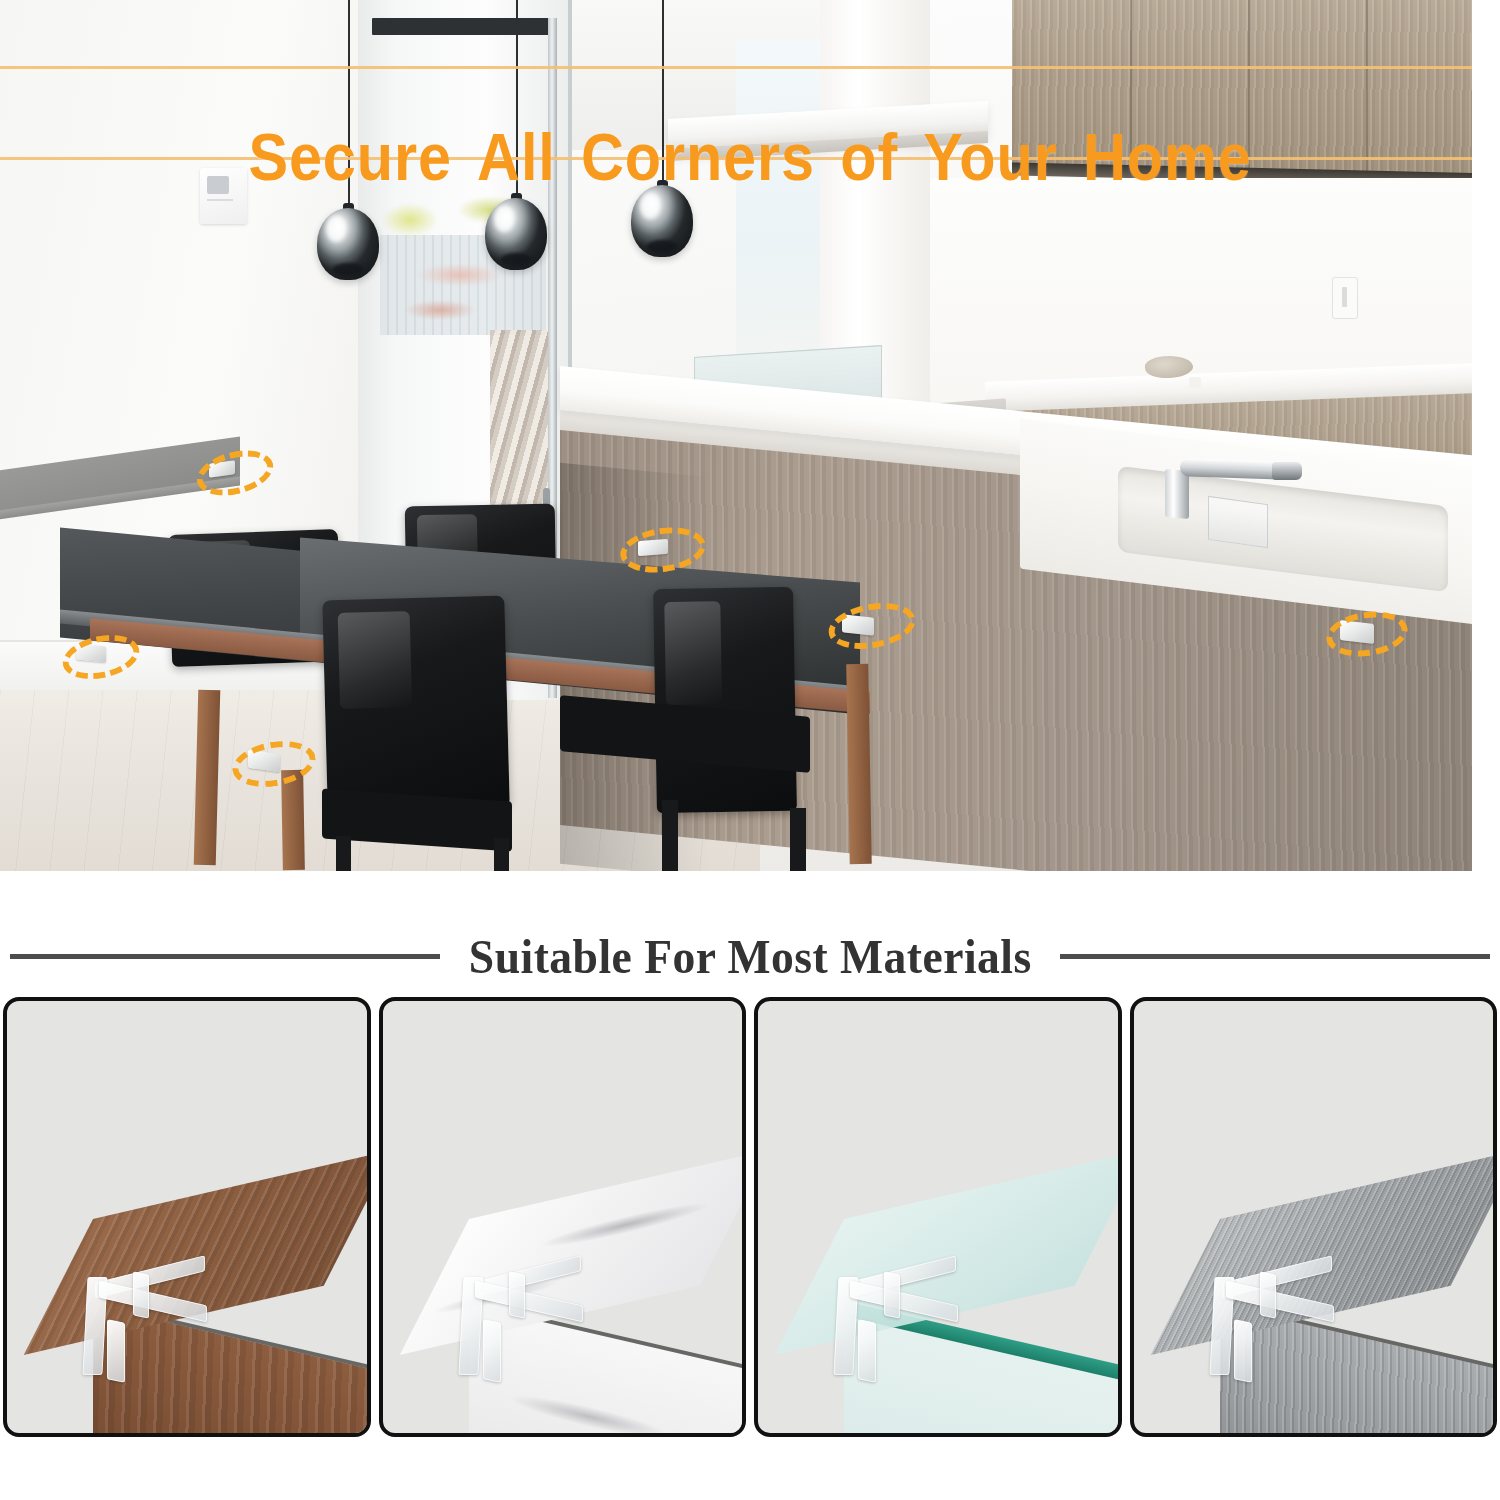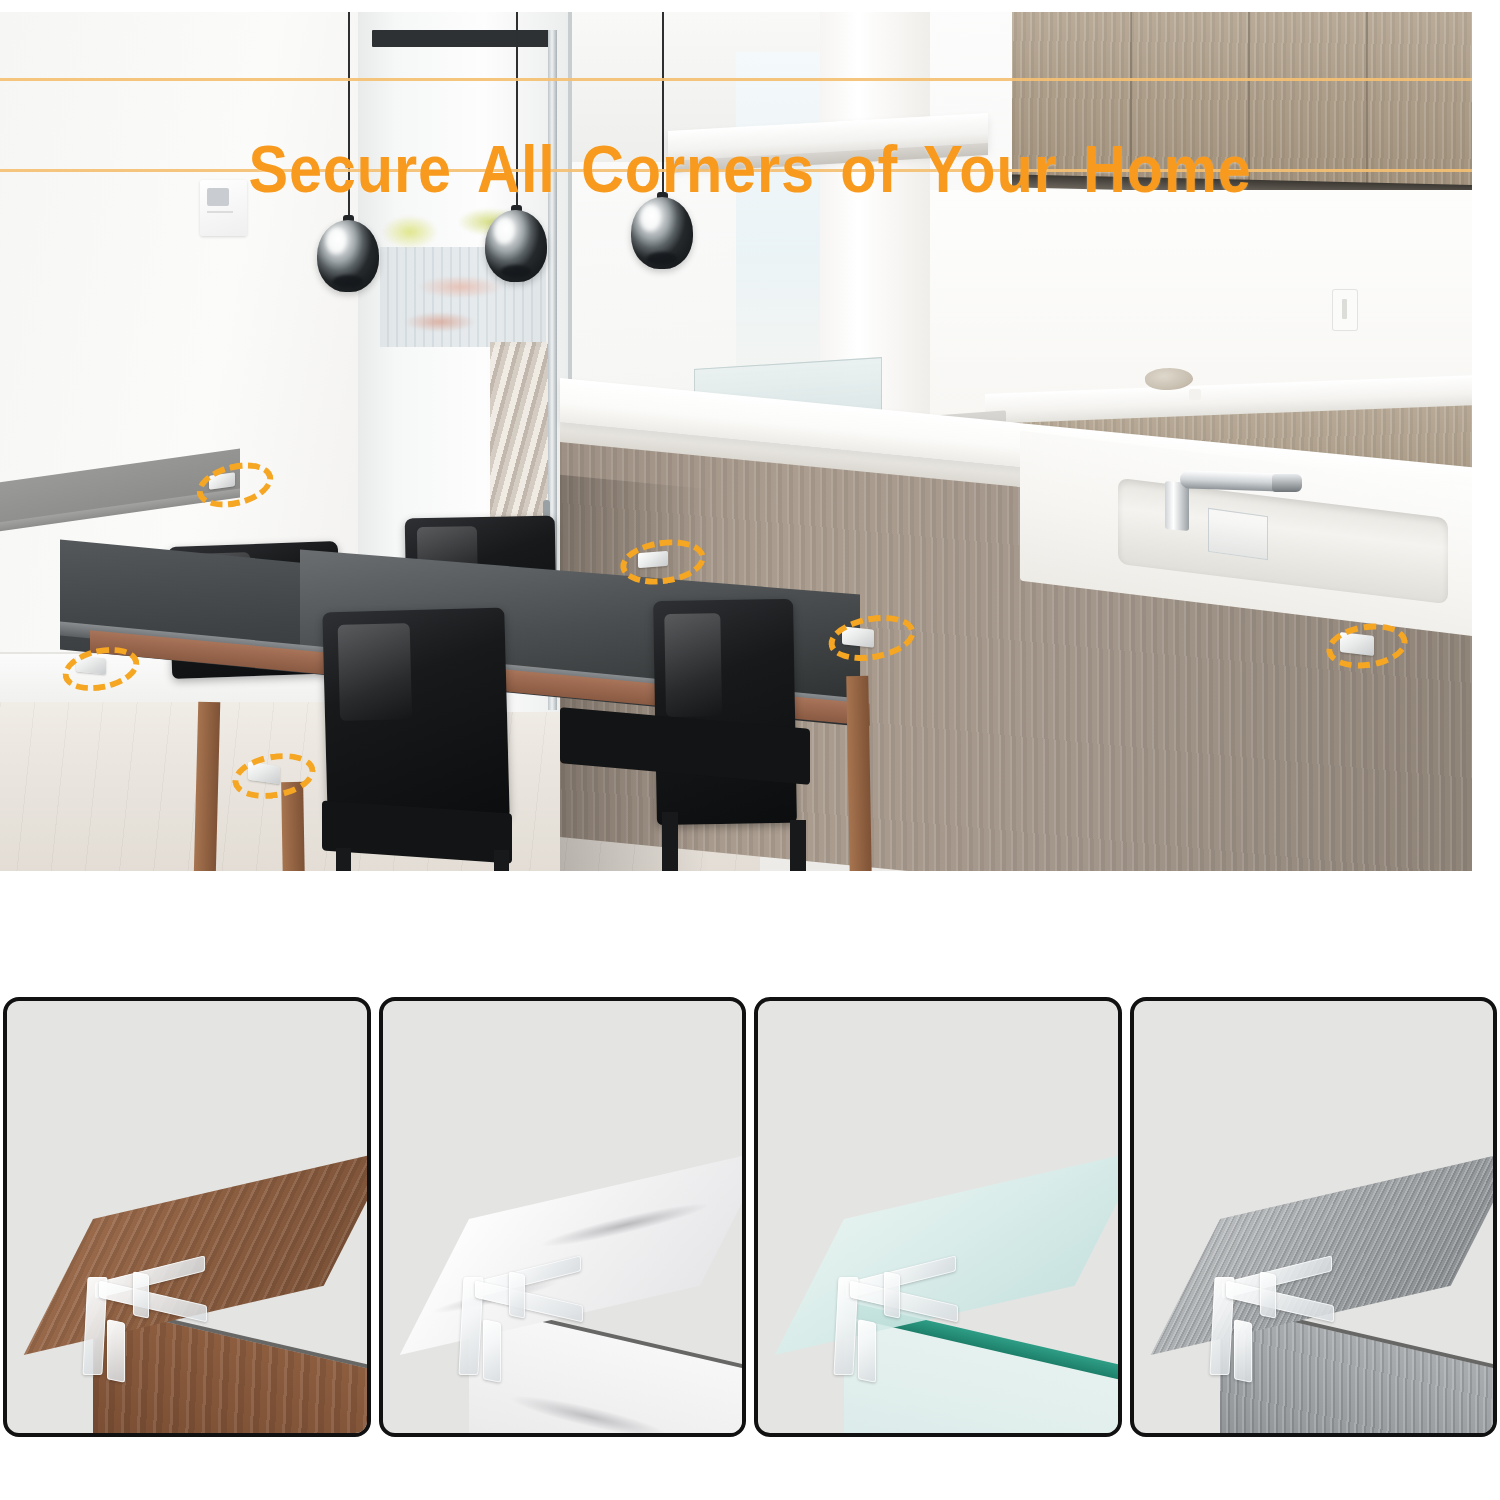--- a/index.html
+++ b/index.html
@@ -6,21 +6,21 @@
   body{
     width:1500px;height:1500px;
     background:#ffffff;
     font-family:"Liberation Sans", sans-serif;
     overflow:hidden;
     position:relative;
   }
 
   
   .hero{
-    position:absolute;left:0;top:12px;width:1472px;height:871px;
+    position:absolute;left:0;top:0;width:1472px;height:871px;
     overflow:hidden;background:#f2f2f0;
   }
 
   
   .wall-back{
     position:absolute;left:0;top:0;width:1500px;height:871px;
     background:linear-gradient(175deg,#fdfdfd 0%,#f7f7f6 40%,#f0efed 70%,#eceae7 100%);
   }
   .wall-left{
     position:absolute;left:0;top:0;width:380px;height:700px;
@@ -599,20 +599,25 @@
     <span class="w">All</span>
     <span class="w">Corners</span>
     <span class="w">of</span>
     <span class="w">Your</span>
     <span class="w">Home</span>
   </h1>
 </section>
 
 <section class="materials">
 
+  <div class="section-head">
+    <div class="rule left"></div>
+    <div class="section-title">Suitable For Most Materials</div>
+    <div class="rule right"></div>
+  </div>
 
   <div class="cards">
 
     <div class="card">
       <div class="slab" style="left:86px;top:218px;">
         <div class="slab-front m-wood-front"></div>
         <div class="slab-seam"></div>
         <div class="slab-top m-wood-top"></div>
       </div>
       <div class="protector" style="left:70px;top:258px;">

